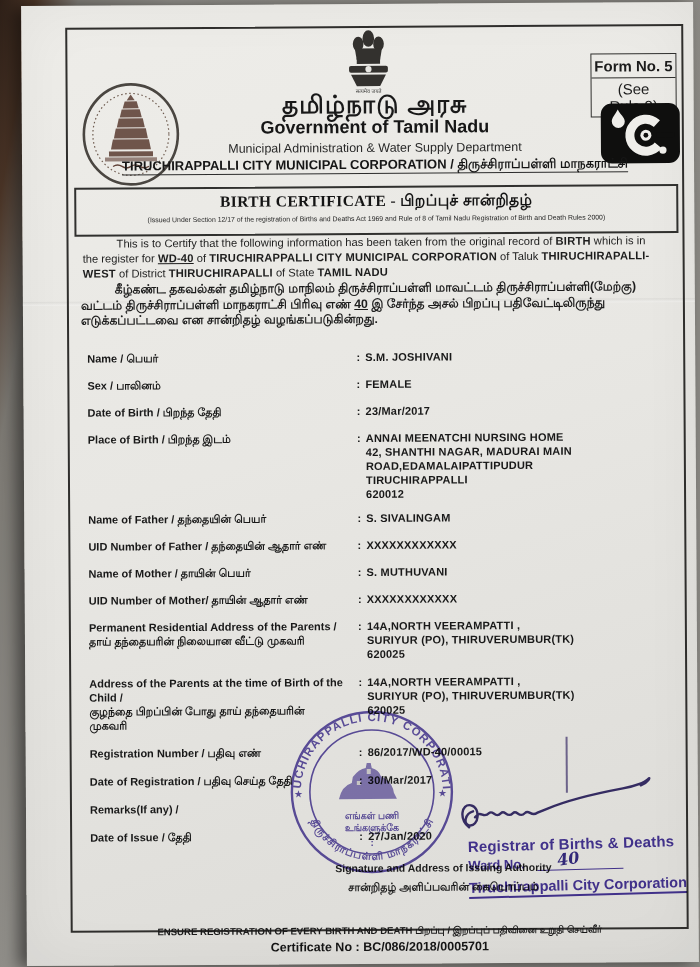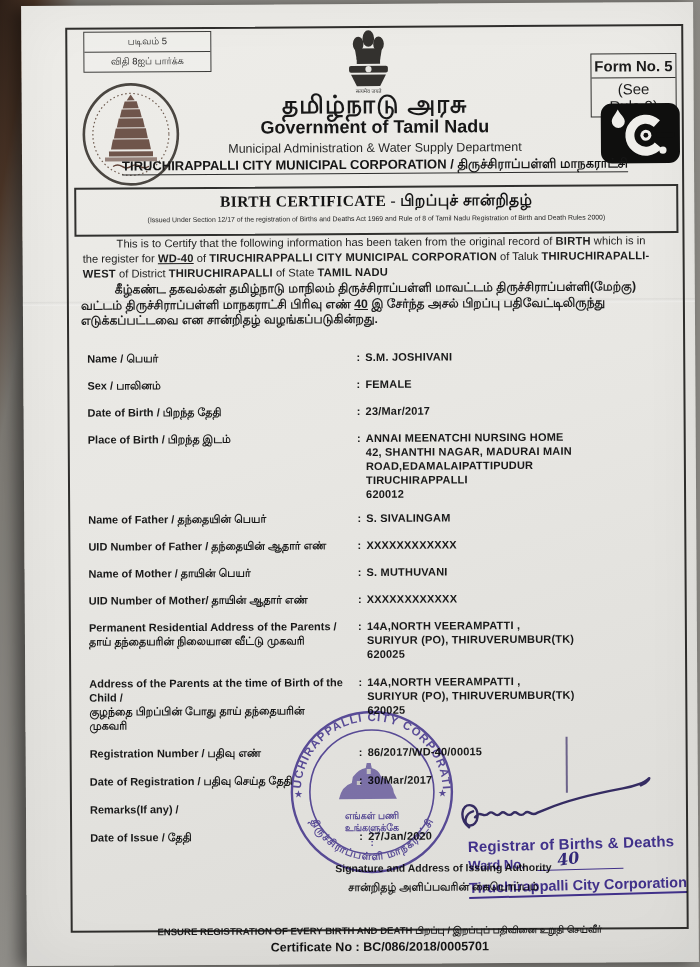--- a/index.html
+++ b/index.html
@@ -68,24 +68,20 @@
   .ensure{position:absolute;left:44px;right:10px;top:921px;text-align:center;font-size:9.6px;font-weight:bold;color:#1a1a1a;}
   .certno{position:absolute;left:44px;right:10px;top:936px;text-align:center;font-size:12.5px;font-weight:bold;color:#141414;}
 </style>
 </head>
 <body>
 
 <div class="paper">
   <div class="crease"></div>
   <div class="frame"></div>
 
-  <div class="formref">
-    <div>படிவம் 5</div>
-    <div>விதி 8ஐப் பார்க்க</div>
-  </div>
 
   <div class="formno">
     <div class="fn1">Form No. 5</div>
     <div class="fn2">(See Rule 8)</div>
   </div>
 
   <svg class="emblem" viewBox="0 0 64 68">
     <g fill="#33312e">
       <ellipse cx="32" cy="11" rx="6" ry="8.5"></ellipse>
       <ellipse cx="21.5" cy="16.5" rx="5.5" ry="7.5"></ellipse>

